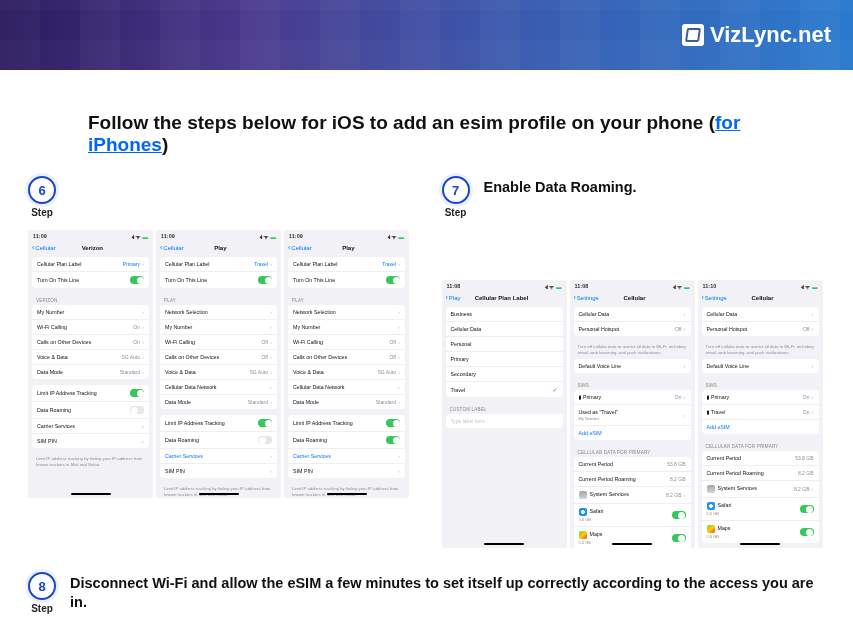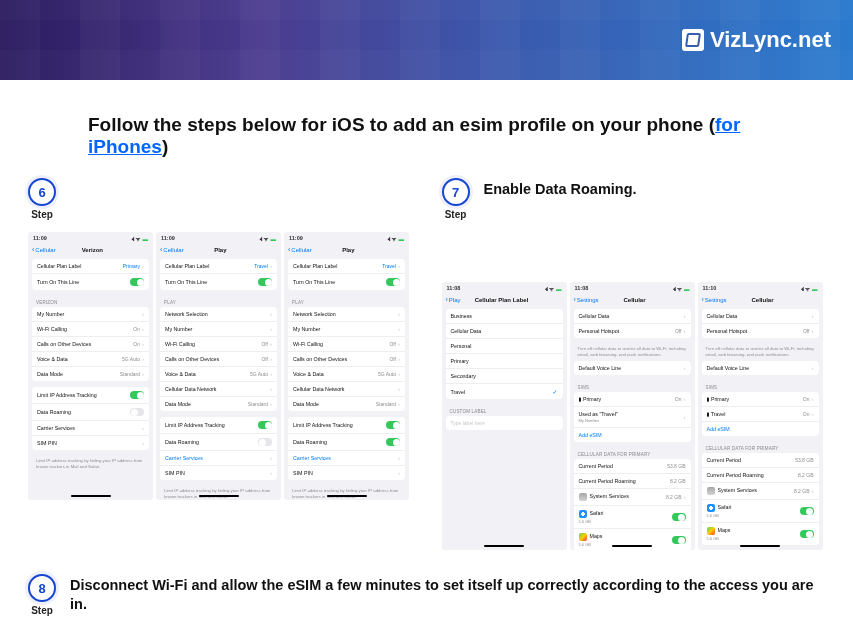--- a/index.html
+++ b/index.html
@@ -1,22 +1,22 @@
 <!DOCTYPE html>
 <html><head>
 <meta charset="utf-8">
 <style>
   * { box-sizing: border-box; margin: 0; padding: 0; }
   body { font-family: -apple-system, BlinkMacSystemFont, "Segoe UI", Arial, sans-serif; background: #fff; width: 853px; height: 640px; overflow: hidden; font-size: 10px; }
-  .banner { height: 80px; background: linear-gradient(90deg, #2a1a5e 0%, #4a3a8e 30%, #3a5aae 60%, #2a7ace 100%); position: relative; display: flex; align-items: center; justify-content: flex-end; padding-right: 22px; }
+  .banner { height: 70px; background: linear-gradient(90deg, #2a1a5e 0%, #4a3a8e 30%, #3a5aae 60%, #2a7ace 100%); position: relative; display: flex; align-items: center; justify-content: flex-end; padding-right: 22px; }
   .banner::before { content:""; position:absolute; inset:0; background: repeating-linear-gradient(90deg, rgba(255,255,255,0.03) 0 40px, rgba(255,255,255,0) 40px 80px), repeating-linear-gradient(0deg, rgba(255,255,255,0.02) 0 30px, rgba(255,255,255,0) 30px 60px); }
   .brand { color:#fff; font-size: 22px; font-weight: 600; display:flex; align-items:center; gap:6px; z-index:1;}
   .brand-logo { width:22px; height:22px; background:#fff; border-radius:3px; position:relative; }
   .brand-logo::after { content:""; position:absolute; left:4px; top:4px; right:4px; bottom:4px; border:2px solid #3a5aae; border-radius:2px; transform: skewX(-8deg);}
-  .content { padding: 4px 28px 0 28px; }
+  .content { padding: 12px 28px 0 28px; }
   .main-title { font-size: 19px; font-weight: 700; color:#111; margin: 30px 0 20px 60px; }
   .main-title a { color:#0066ff; text-decoration: underline; }
   .steps-row { display:flex; gap: 30px; }
   .step-col { flex:1; }
   .step-head { display:flex; align-items:flex-start; gap: 14px; margin-bottom: 8px;}
   .step-num-wrap { text-align:center; }
   .step-num { width:28px; height:28px; border-radius:50%; border:2px solid #1746d1; color:#1746d1; font-weight:700; font-size:13px; display:flex; align-items:center; justify-content:center; background:#fff; box-shadow: 0 0 0 3px rgba(23,70,209,0.08);}
   .step-label { font-size:10px; font-weight:600; color:#222; margin-top:3px;}
   .step-title { font-size:14.5px; font-weight:700; color:#111; line-height:1.3; margin-top:2px;}
   .step-desc { font-size:10.5px; color:#222; line-height:1.4; margin-left: 14px; position:relative; padding-left: 10px;}

